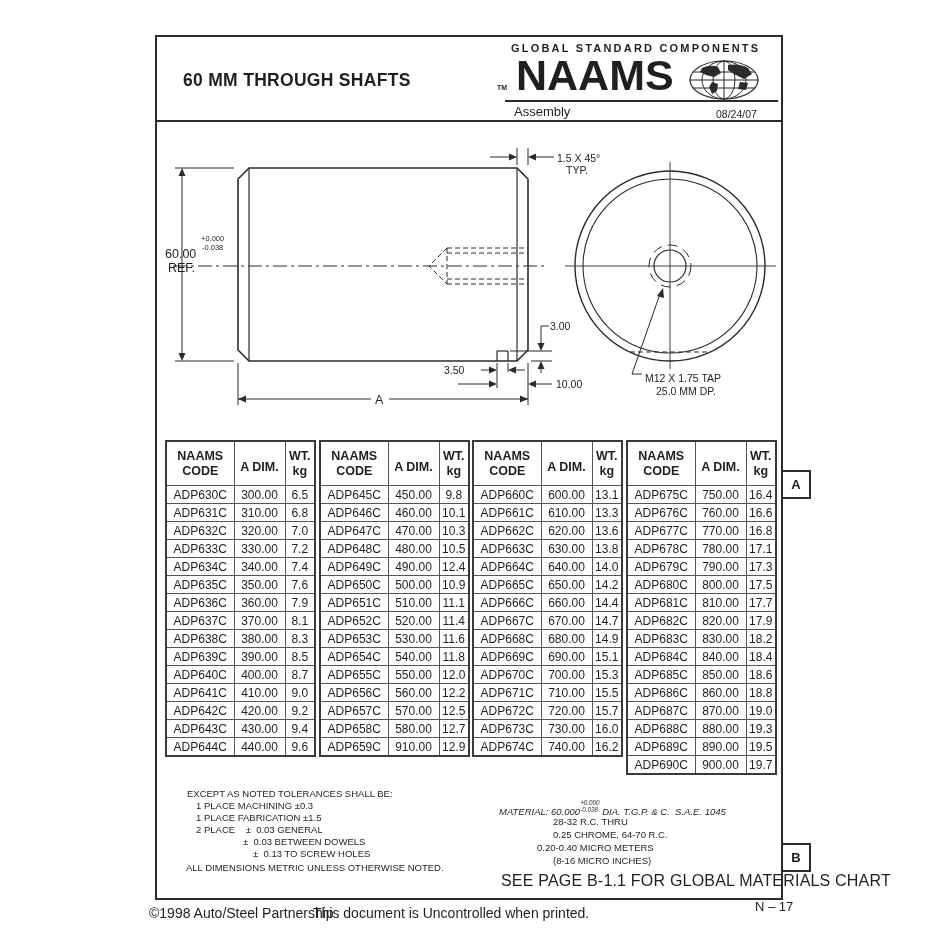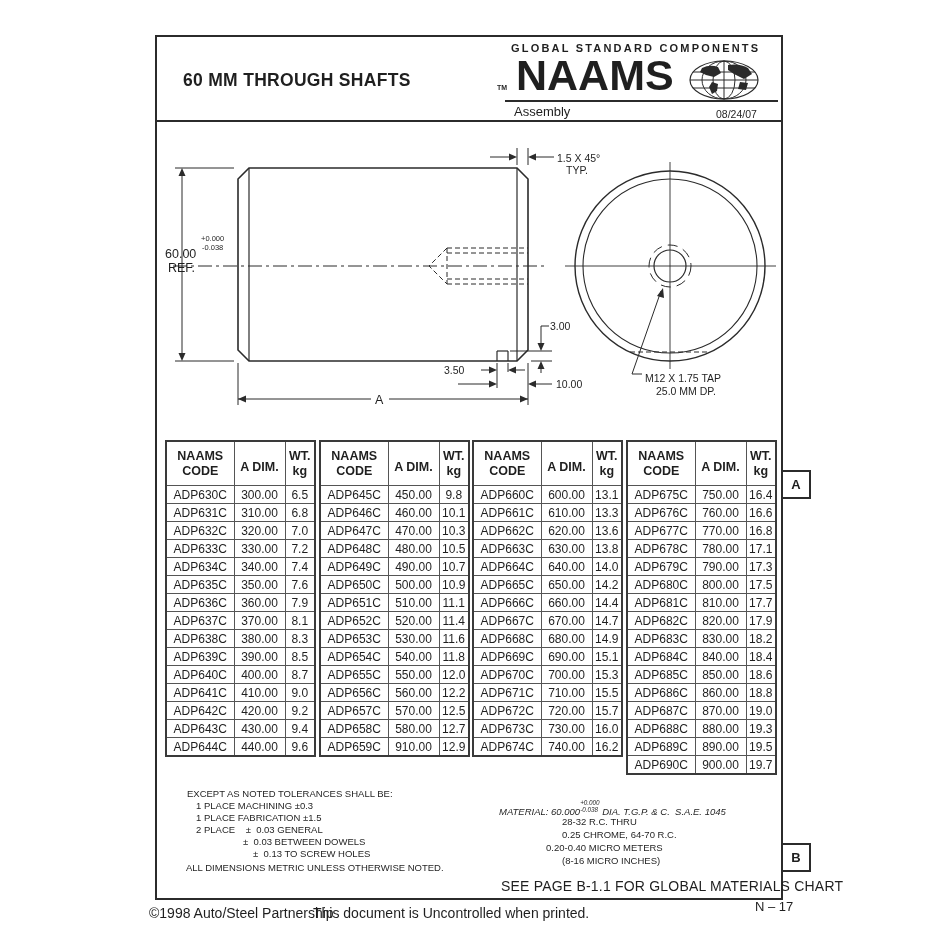--- a/index.html
+++ b/index.html
@@ -15,25 +15,25 @@
   .assembly{left:514px;top:104px;font-size:13px;}
   .rev-date{left:716px;top:108px;font-size:10.5px;}
   .drawing-svg{left:155px;top:122px;}
   table.grp{position:absolute;border-collapse:collapse;table-layout:fixed;width:149px;background:#fff;border:2px solid #3a3a3a;}
   table.grp th,table.grp td{border:1px solid #555;padding:0;font-size:12px;text-align:center;overflow:hidden;}
   table.grp th{height:33px;font-weight:bold;font-size:12.5px;line-height:1.2;vertical-align:middle;}
   table.grp th.dimh{vertical-align:bottom;padding-bottom:10px;}
   table.grp td{height:17px;font-weight:normal;}
   .zone-box{width:26px;height:25px;border:2px solid #2b2b2b;background:#fff;font-weight:bold;font-size:13px;display:flex;align-items:center;justify-content:center;}
   .tol-line{font-size:9.5px;white-space:pre;}
-  .mat-line{font-size:9.5px;white-space:pre;margin-left:9px;}
+  .mat-line{font-size:9.5px;white-space:pre;}
   .mat-first{font-size:9.5px;white-space:pre;font-style:italic;}
   .tolstack{display:inline-block;vertical-align:3px;line-height:1;}
   .tolstack div{font-size:6.3px;line-height:1.05;}
-  .see-page{font-size:14px;letter-spacing:.2px;margin-top:6px;}
+  .see-page{font-size:16px;letter-spacing:.2px;}
   .footer-text{font-size:14px;}
   .page-num{font-size:13px;}
   svg text{fill:#1f1f1f;font-family:"Liberation Sans",sans-serif;}
   .ln{stroke:#2b2b2b;stroke-width:1.2;fill:none;}
   .thick{stroke-width:1.6;}
   .dash{stroke-dasharray:5 3;stroke-width:1;}
   .cl{stroke-dasharray:14 4 3 4;stroke-width:1;}
   .arr{fill:#2b2b2b;stroke:none;}
 </style>
 </head>
@@ -293,21 +293,21 @@
           <td>10.3</td>
         </tr>
         <tr>
           <td>ADP648C</td>
           <td>480.00</td>
           <td>10.5</td>
         </tr>
         <tr>
           <td>ADP649C</td>
           <td>490.00</td>
-          <td>10.7</td>
+          <td>12.4</td>
         </tr>
         <tr>
           <td>ADP650C</td>
           <td>500.00</td>
           <td>10.9</td>
         </tr>
         <tr>
           <td>ADP651C</td>
           <td>510.00</td>
           <td>11.1</td>

